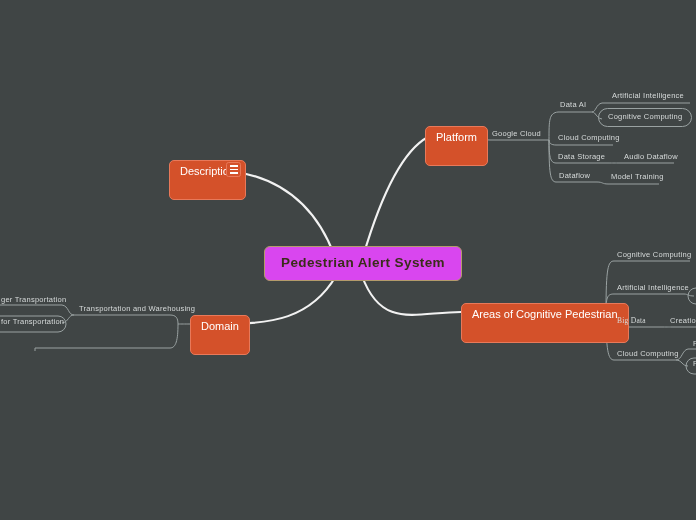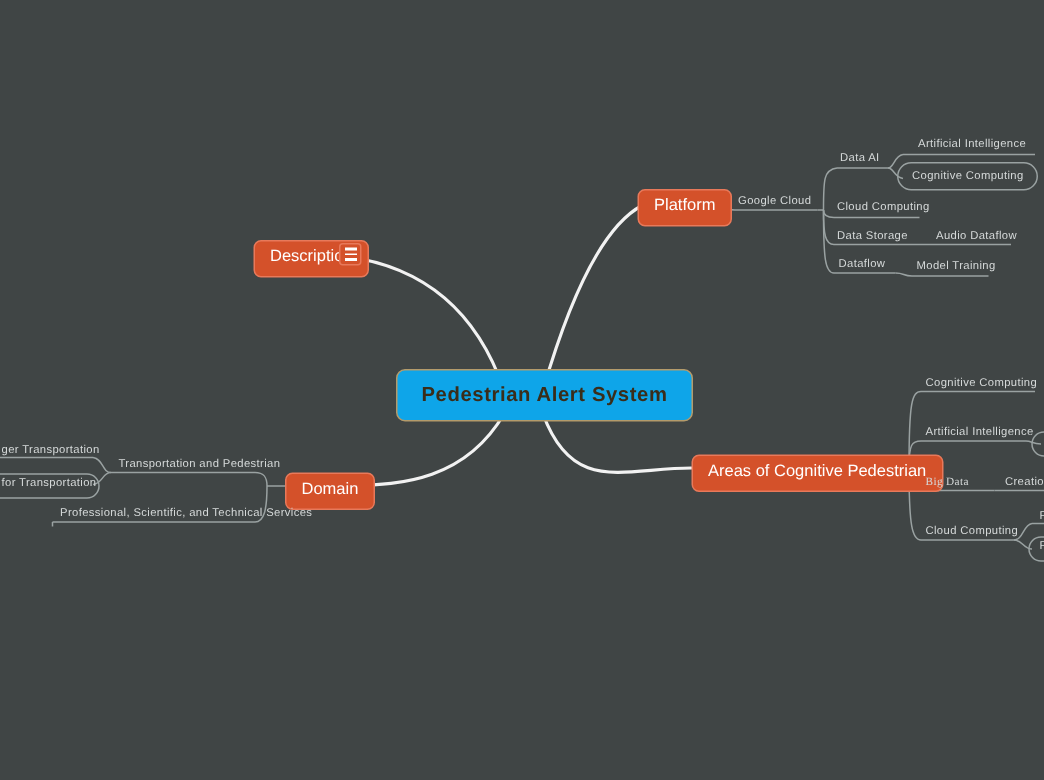--- a/index.html
+++ b/index.html
@@ -26,38 +26,38 @@
 
   
   .node {
     position: absolute;
     box-sizing: border-box;
     white-space: nowrap;
     line-height: 1;
   }
 
   .node-root {
-    background: #0ea5e9;
+    background: #d946ef;
     color: #3a2d1a;
     font-size: 13.5px;
     font-weight: bold;
     letter-spacing: .4px;
     border-radius: 6px;
     border: 1px solid #b49b6b;
     padding: 9px 16px 10px 16px;
     text-align: center;
   }
 
   .node-main {
     background: #d4512a;
     color: #ffffff;
     font-size: 11px;
     border-radius: 5px;
     border: 1px solid #e8795a;
-    padding: 5px 10px 7px 10px;
+    padding: 5px 10px 22px 10px;
     text-align: center;
   }
 
   
   .node-leaf {
     color: #d6dada;
     font-size: 7.5px;
     letter-spacing: .25px;
     padding: 0 3px 2px 3px;
   }
@@ -217,21 +217,20 @@
   <div class="node node-leaf" style="left:667px; top:317px;">Creation o</div>
 
   <div class="node node-leaf" style="left:614px; top:350px;">Cloud Computing</div>
 
   <div class="node node-leaf" style="left:690px; top:340px;">R</div>
 
   <div class="node node-leaf" style="left:690px; top:360px;">R</div>
 
   <div class="node node-main" style="left:190px; top:315px;">Domain</div>
 
-  <div class="node node-leaf" style="left:76px; top:305px;">Transportation and Pedestrian</div>
+  <div class="node node-leaf" style="left:76px; top:305px;">Transportation and Warehousing</div>
 
   <div class="node node-leaf" style="left:-2px; top:296px;">ger Transportation</div>
 
   <div class="node node-leaf" style="left:-2px; top:318px;">for Transportation</div>
 
-  <div class="node node-leaf" style="left:37px; top:338px;">Professional, Scientific, and Technical Services</div>
 
 </div>
 
 </body></html>

